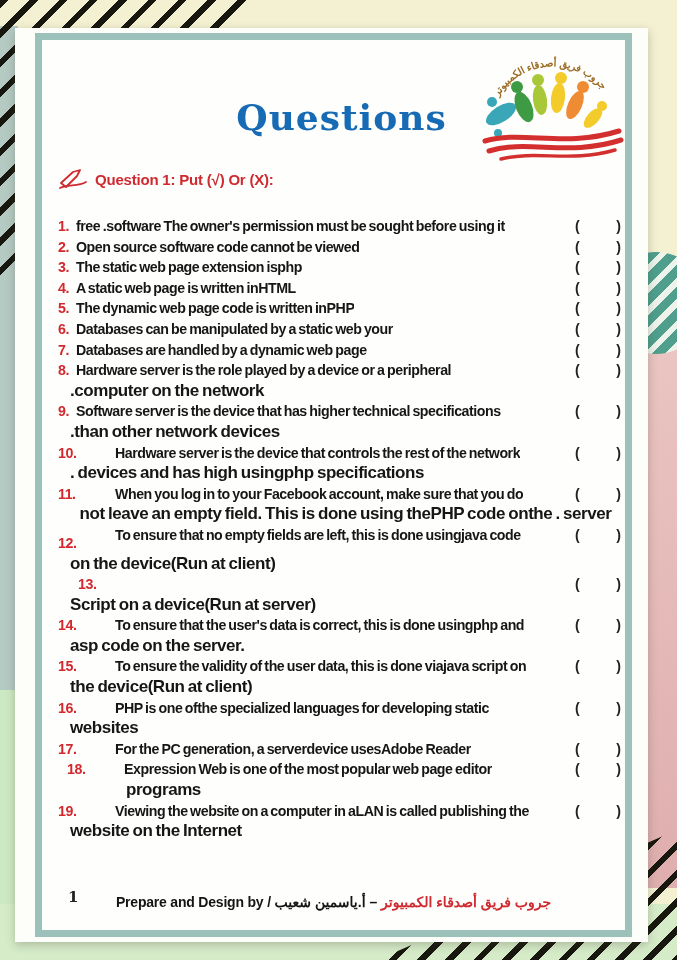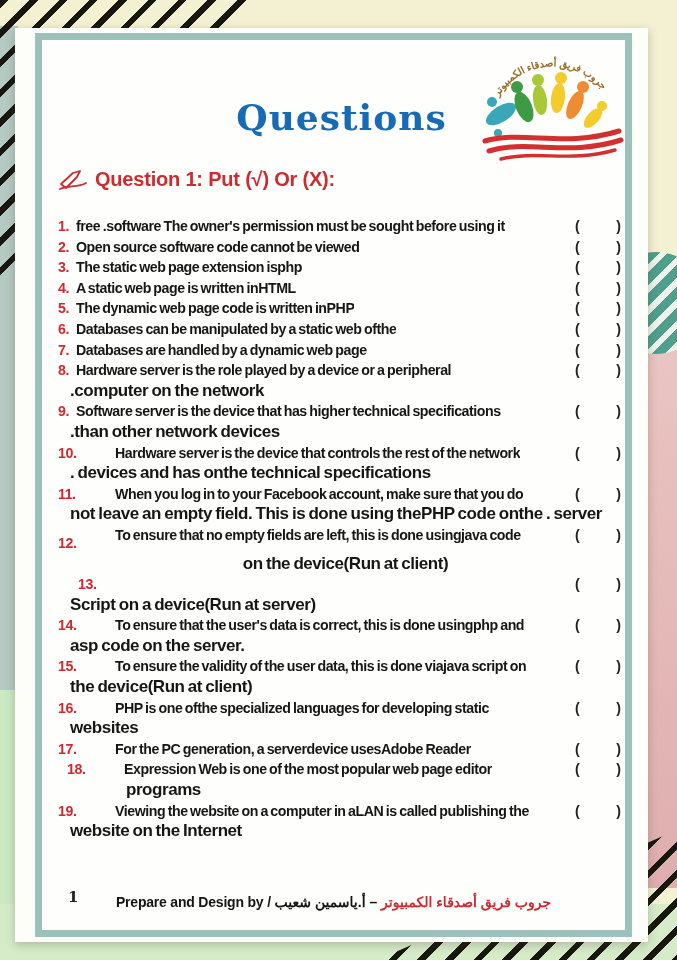--- a/index.html
+++ b/index.html
@@ -37,21 +37,21 @@
     border:7px solid #9cc0ba;background:#fefefc;
   }
   .logo{position:absolute;right:-12px;top:4px;width:170px;height:122px;}
   .page-title{
     position:absolute;top:56px;left:16px;right:0;text-align:center;
     font-family:"DejaVu Serif",serif;font-weight:bold;font-size:36px;
     color:#176bb5;letter-spacing:1px;
   }
   .section-heading{
     position:absolute;top:128px;left:16px;display:flex;align-items:center;gap:7px;
-    color:#cf2a30;font-weight:bold;font-size:20px;letter-spacing:-0.2px;
+    color:#cf2a30;font-weight:bold;font-size:15px;letter-spacing:-0.2px;
   }
   .pen-icon{flex:0 0 auto;}
   
   .qlist{position:absolute;top:176px;left:16px;right:4px;}
   .q-line{
     display:flex;white-space:nowrap;line-height:20.6px;font-size:14.2px;
     font-weight:bold;color:#161616;letter-spacing:-0.45px;word-spacing:-1px;
   }
   .q-num{color:#d3282d;flex:0 0 auto;}
   .q-text{flex:0 1 auto;overflow:hidden;}
@@ -174,21 +174,21 @@
             <span class="q-text">The dynamic web page code is written inPHP</span>
             <span class="q-parens">
               <span>(</span>
               <span>)</span>
             </span>
           </div>
         </div>
         <div>
           <div class="q-line">
             <span class="q-num" style="min-width: 18px;">6.</span>
-            <span class="q-text">Databases can be manipulated by a static web ofthe</span>
+            <span class="q-text">Databases can be manipulated by a static web your</span>
             <span class="q-parens">
               <span>(</span>
               <span>)</span>
             </span>
           </div>
         </div>
         <div>
           <div class="q-line">
             <span class="q-num" style="min-width: 18px;">7.</span>
             <span class="q-text">Databases are handled by a dynamic web page</span>
@@ -222,43 +222,43 @@
         </div>
         <div>
           <div class="q-line">
             <span class="q-num" style="min-width: 57px;">10.</span>
             <span class="q-text">Hardware server is the device that controls the rest of the network</span>
             <span class="q-parens">
               <span>(</span>
               <span>)</span>
             </span>
           </div>
-          <div class="q-cont" style="padding-left: 12px;">. devices and has onthe technical specifications</div>
+          <div class="q-cont" style="padding-left: 12px;">. devices and has high usingphp specifications</div>
         </div>
         <div>
           <div class="q-line">
             <span class="q-num" style="min-width: 57px;">11.</span>
             <span class="q-text">When you log in to your Facebook account, make sure that you do</span>
             <span class="q-parens">
               <span>(</span>
               <span>)</span>
             </span>
           </div>
-          <div class="q-cont" style="padding-left: 12px;">not leave an empty field. This is done using thePHP code onthe . server</div>
+          <div class="q-cont" style="padding-left: 12px; text-align: center;">not leave an empty field. This is done using thePHP code onthe . server</div>
         </div>
         <div>
           <div class="q-line">
             <span class="q-num" style="min-width: 57px; margin-top: 8px;">12.</span>
             <span class="q-text">To ensure that no empty fields are left, this is done usingjava code</span>
             <span class="q-parens">
               <span>(</span>
               <span>)</span>
             </span>
           </div>
-          <div class="q-cont" style="padding-left: 12px; text-align: center;">on the device(Run at client)</div>
+          <div class="q-cont" style="padding-left: 12px;">on the device(Run at client)</div>
         </div>
         <div>
           <div class="q-line">
             <span class="q-num" style="min-width: 57px; margin-left: 20px;">13.</span>
             <span class="q-parens">
               <span>(</span>
               <span>)</span>
             </span>
           </div>
           <div class="q-cont" style="padding-left: 12px;">Script on a device(Run at server)</div>

